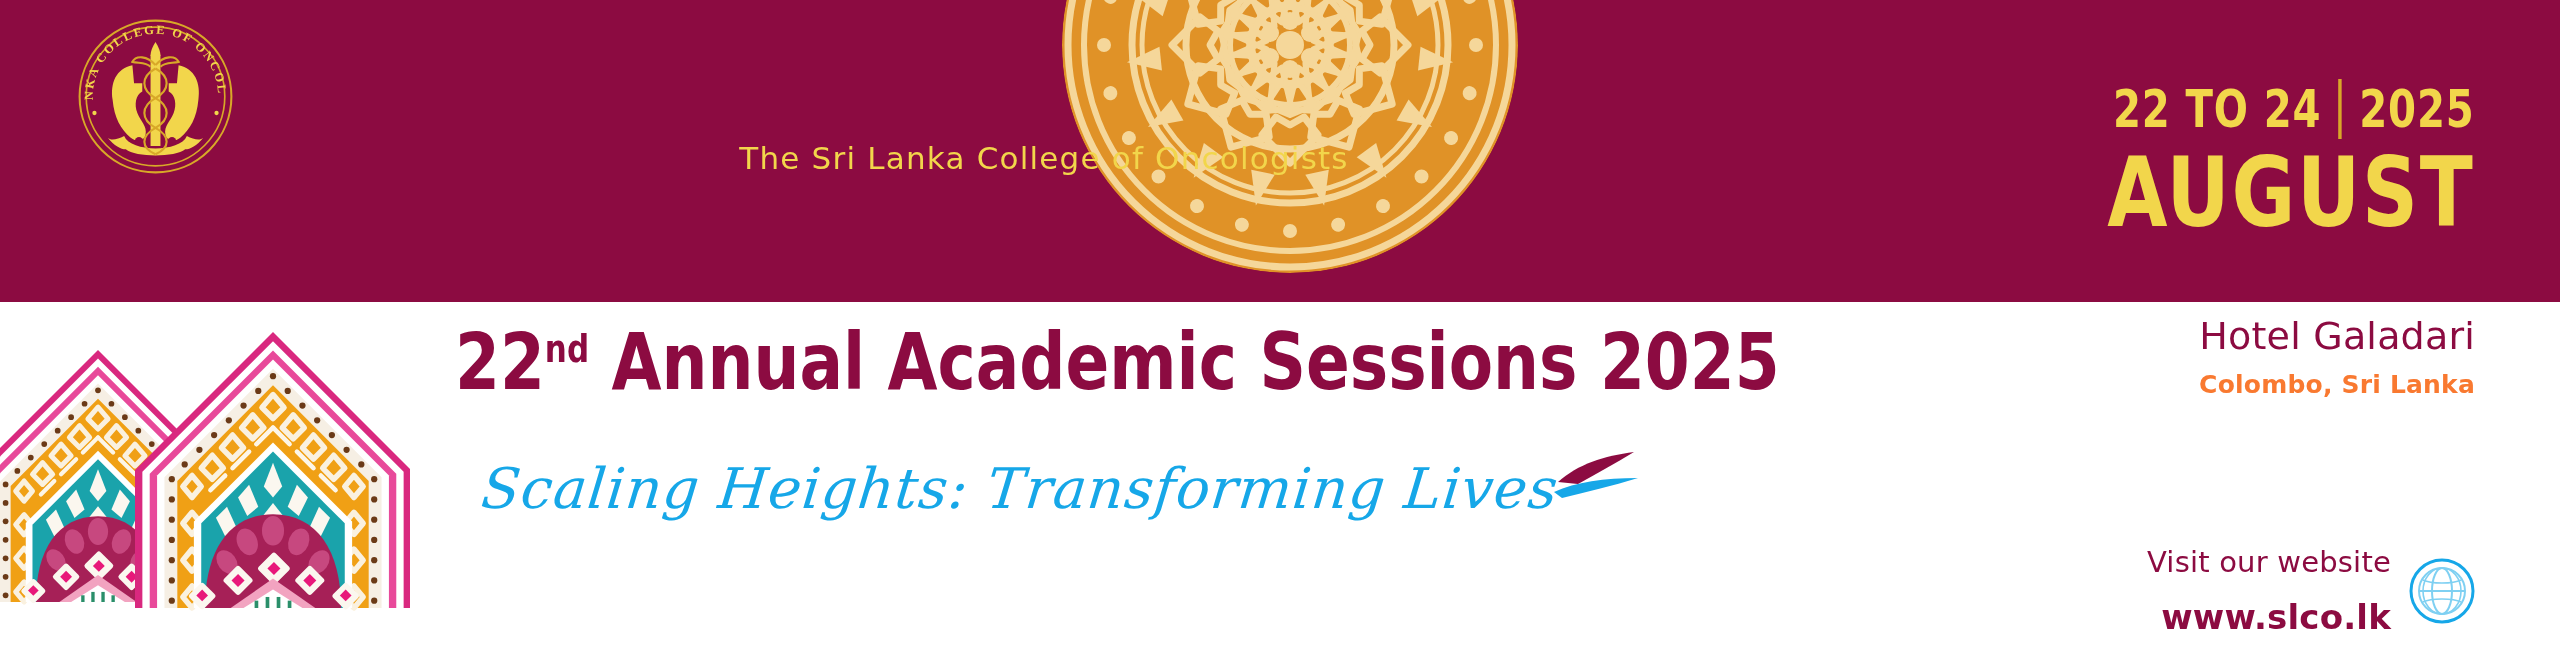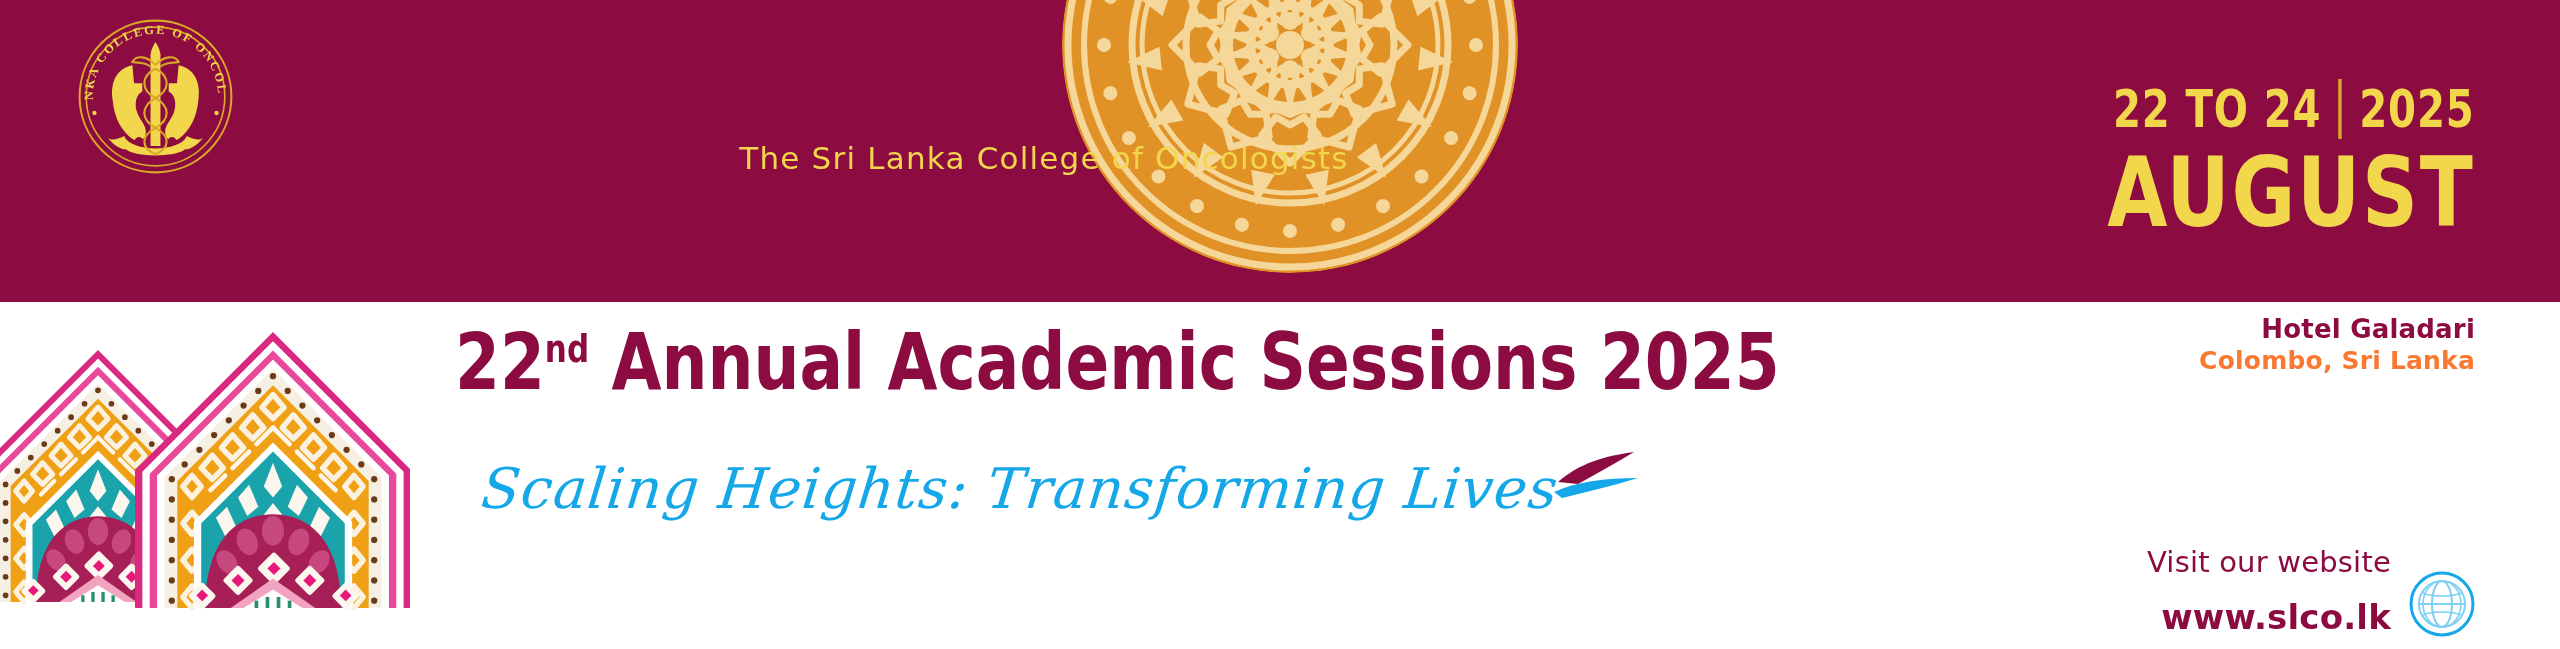--- a/index.html
+++ b/index.html
@@ -101,30 +101,30 @@
   
   #venue-block {
     position:absolute;
     right:85px; top:314px;
     text-align:right;
     z-index:5;
   }
   #venue-name {
     color:#8c0b41;
     font-family:"DejaVu Sans", sans-serif;
-    font-weight:bold;
-    font-size:26px;
+    font-weight:normal;
+    font-size:38px;
     letter-spacing:0.2px;
   }
   #venue-city {
     color:#f97930;
     font-family:"DejaVu Sans", sans-serif;
     font-weight:bold;
     font-size:25px;
-    margin-top:2px;
+    margin-top:12px;
     letter-spacing:0.2px;
   }
 
   
   #main-title {
     position:absolute;
     left:455px; top:323px;
     color:#8c0b41;
     font-family:"Liberation Sans Narrow","DejaVu Sans Condensed","Liberation Sans",sans-serif;
     font-weight:bold;
@@ -163,21 +163,21 @@
   #tagline-swoosh {
     margin-left:-6px;
     margin-bottom:12px;
   }
 
   
   #website-block {
     position:absolute;
     right:85px; top:545px;
     display:flex;
-    align-items:flex-end;
+    align-items:center;
     gap:18px;
     z-index:5;
   }
   #website-text { text-align:right; }
   #visit-label {
     color:#8c0b41;
     font-family:"DejaVu Sans", sans-serif;
     font-size:29px;
     font-weight:400;
     letter-spacing:0.2px;

